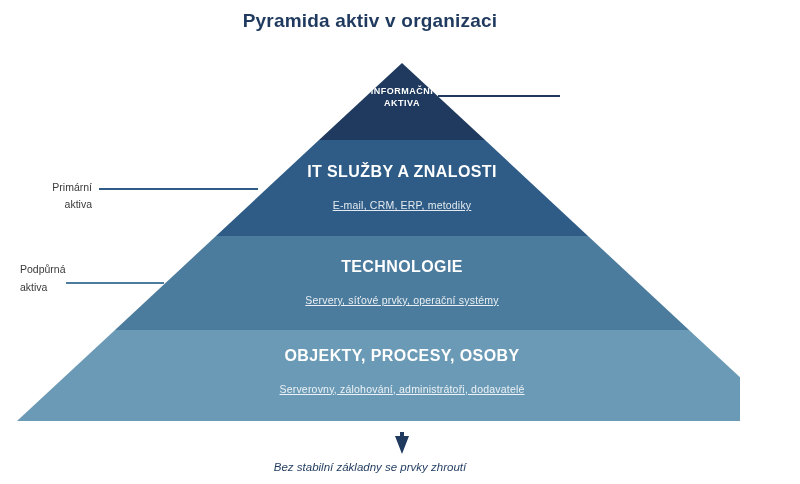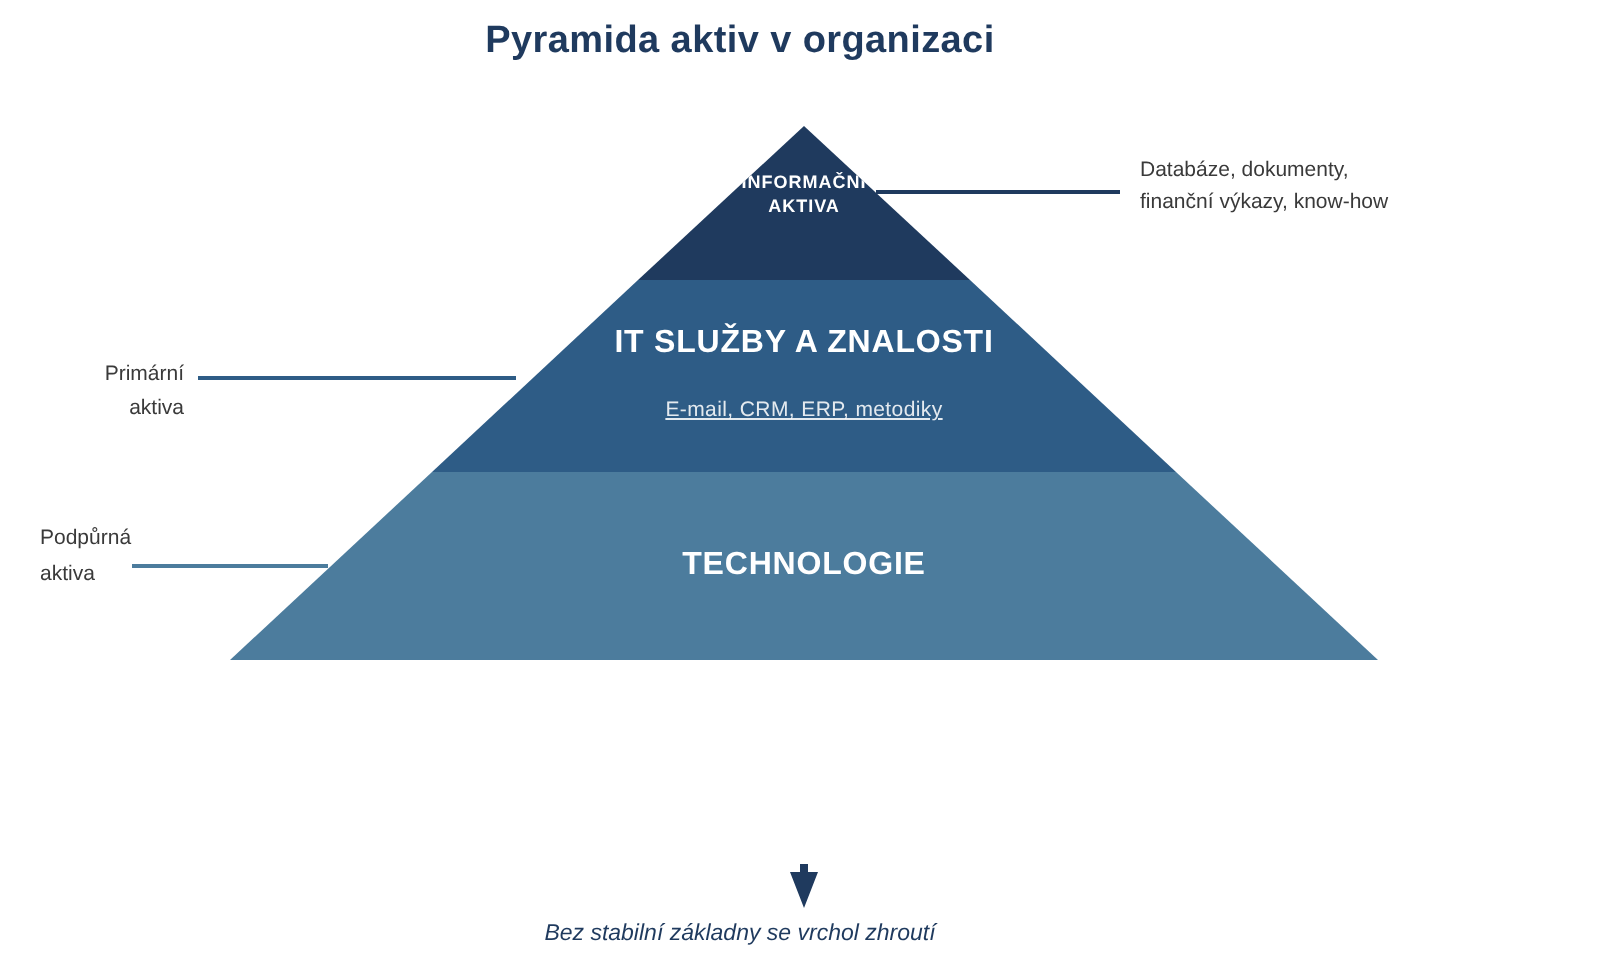--- a/index.html
+++ b/index.html
@@ -117,31 +117,34 @@
   <div class="pyramid">
     <div class="tier tier-1" style="background-color: rgb(31, 58, 94);">
       <div class="tier-heading">INFORMAČNÍ AKTIVA</div>
     </div>
     <div class="tier tier-2" style="background-color: rgb(46, 92, 134);">
       <div class="tier-heading">IT SLUŽBY A ZNALOSTI</div>
       <div class="tier-subtitle">E-mail, CRM, ERP, metodiky</div>
     </div>
     <div class="tier tier-3" style="background-color: rgb(76, 124, 157);">
       <div class="tier-heading">TECHNOLOGIE</div>
+      <div class="tier-subtitle">Servery, síťové prvky, operační systémy</div>
+    </div>
+    <div class="tier tier-4" style="background-color: rgb(107, 154, 182);">
+      <div class="tier-heading">OBJEKTY, PROCESY, OSOBY</div>
+      <div class="tier-subtitle">Serverovny, zálohování, administrátoři, dodavatelé</div>
     </div>
   </div>
 
   <div class="connector line-right" style="background-color: rgb(31, 58, 94);"></div>
-  <div class="annotation-text annotation-right" style="color: rgb(58, 58, 58);">Databáze, dokumenty,
-finanční výkazy, know-how</div>
 
   <div class="connector line-primary" style="background-color: rgb(46, 92, 134);"></div>
   <div class="annotation-text annotation-primary" style="color: rgb(58, 58, 58);">Primární
 aktiva</div>
 
   <div class="connector line-support" style="background-color: rgb(76, 124, 157);"></div>
   <div class="annotation-text annotation-support" style="color: rgb(58, 58, 58);">Podpůrná
 aktiva</div>
 
   <div class="down-arrow" style="background-color: rgb(31, 58, 94);"></div>
-  <div class="caption" style="color: rgb(31, 58, 94);">Bez stabilní základny se vrchol zhroutí</div>
+  <div class="caption" style="color: rgb(31, 58, 94);">Bez stabilní základny se prvky zhroutí</div>
 
 </div>
 
 </body></html>

